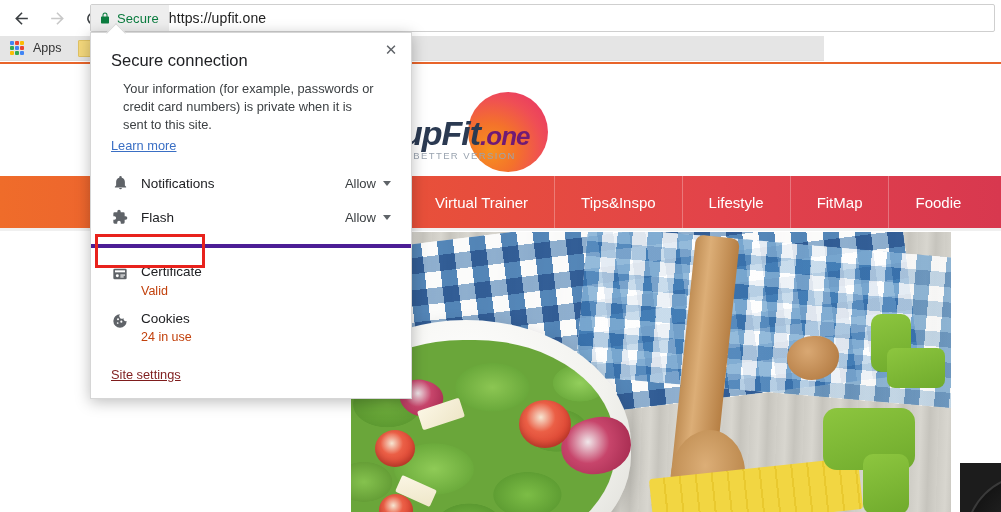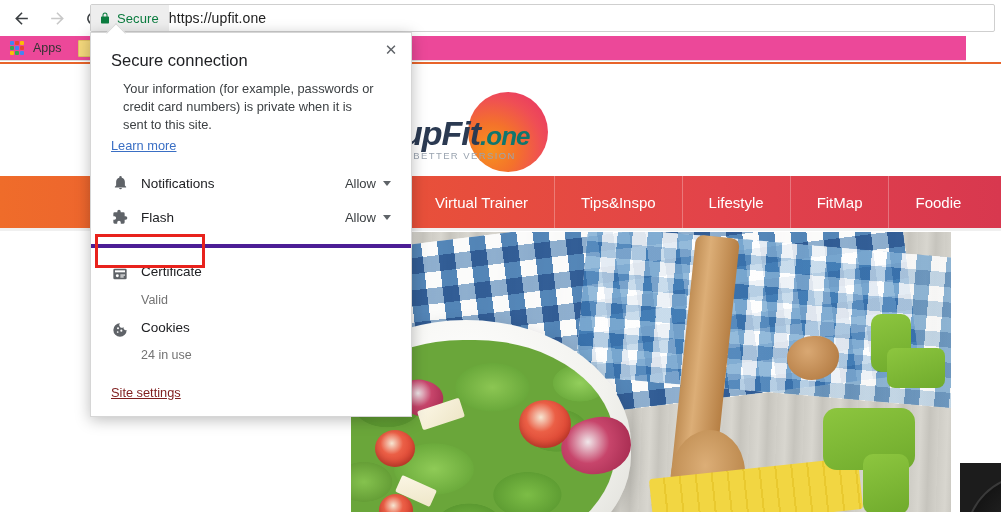--- a/index.html
+++ b/index.html
@@ -82,23 +82,23 @@
   .url-text {
     font-size: 14px;
     color: #222222;
     letter-spacing: .1px;
   }
 
   
   .bookmarks {
     position: absolute;
     left: 0; top: 36px;
-    width: 966px;
+    width: 824px;
     height: 24px;
-    background: #ec4899;
+    background: #e5e5e5;
     display: flex;
     align-items: center;
     border-bottom: 1px solid #dedede;
   }
   .apps-grid {
     margin-left: 10px;
     width: 14px; height: 14px;
     display: grid;
     grid-template-columns: repeat(3, 4px);
     grid-template-rows: repeat(3, 4px);
@@ -160,21 +160,21 @@
     position: absolute;
     left: 0px; top: 28px;
     font-size: 34px;
     font-weight: bold;
     font-style: italic;
     color: #2b3a52;
     letter-spacing: -1px;
     white-space: nowrap;
   }
   .logo-word .one {
-    color: #0f766e;
+    color: #701a75;
     font-size: 26px;
   }
   .logo-tag {
     position: absolute;
     left: 0px; top: 64px;
     font-size: 9.5px;
     letter-spacing: 1.4px;
     color: #9aa4b0;
     white-space: nowrap;
   }
@@ -462,21 +462,21 @@
   }
   .detail-icon {
     width: 18px; height: 18px;
     margin-right: 12px;
     margin-top: 2px;
     flex: 0 0 18px;
     display:flex; align-items:center; justify-content:center;
   }
   .detail-text { line-height: 1.35; }
   .detail-title { font-size: 13.5px; color:#202124; }
-  .detail-sub { font-size: 12.5px; color:#737373; margin-top:10px; }
+  .detail-sub { font-size: 12.5px; color:#c2410c; margin-top:1px; }
 
   .highlight-box {
     position:absolute;
     left: 95px;
     top: 234px;
     width: 110px;
     height: 34px;
     border: 3px solid #e8221c;
     box-sizing: border-box;
     z-index: 90;

